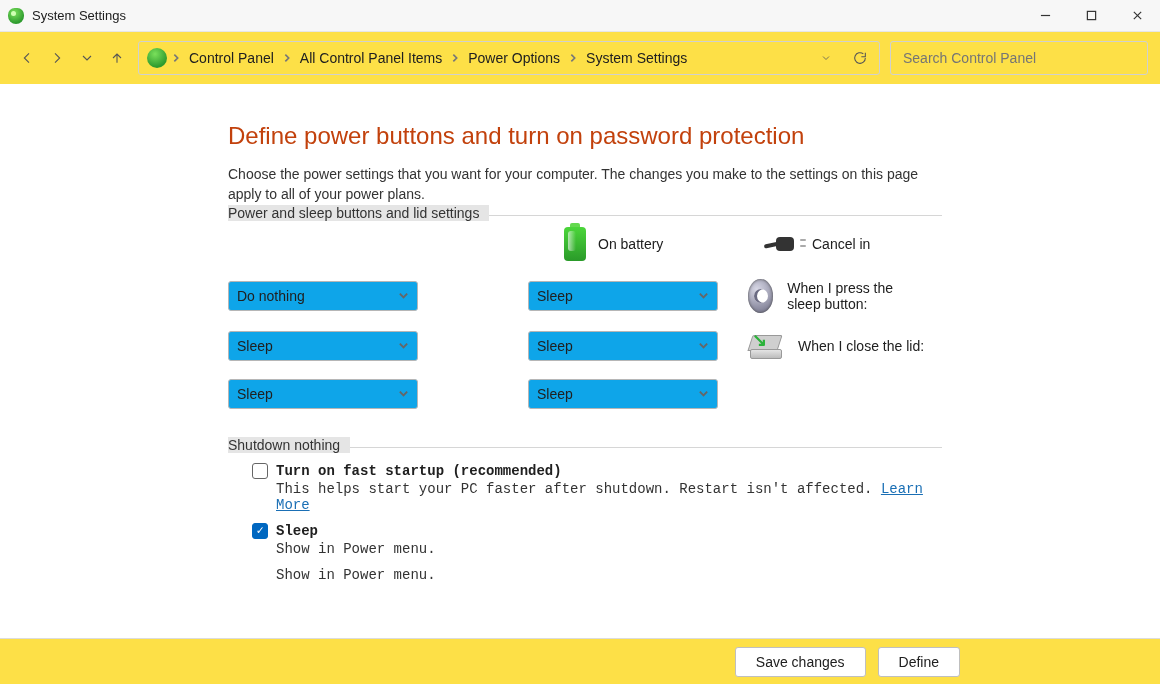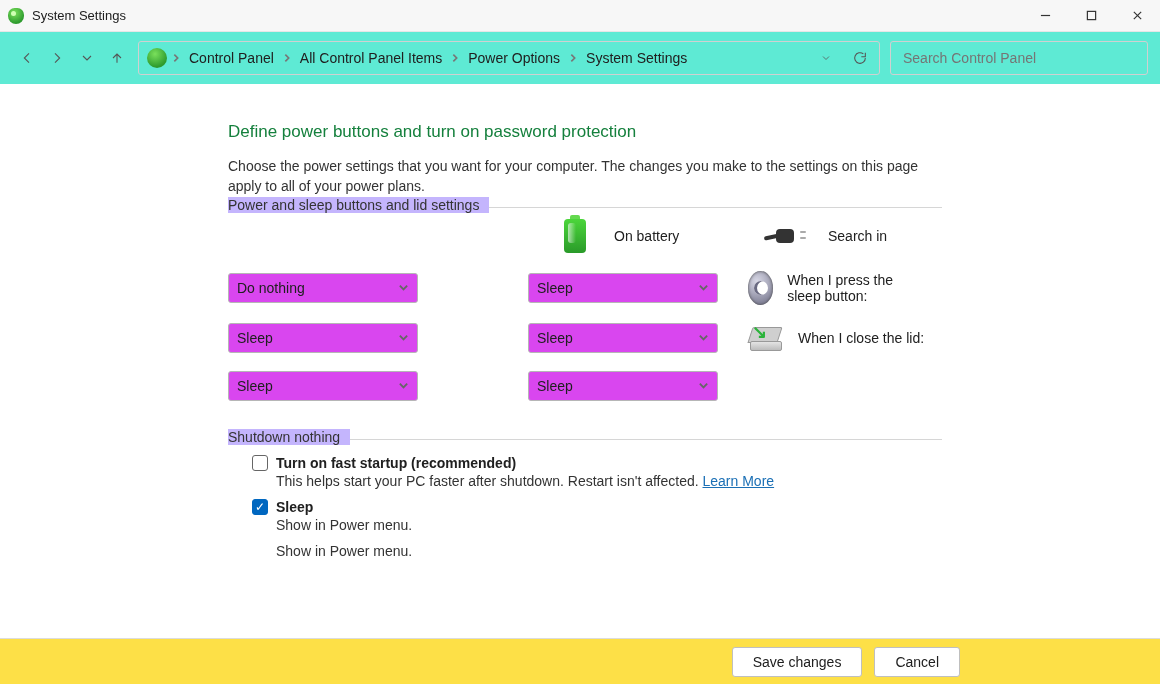--- a/index.html
+++ b/index.html
@@ -39,21 +39,21 @@
     width:46px; height:32px; display:flex; align-items:center; justify-content:center;
     font-size: 14px; color:#333;
   }
   .titlebar-buttons svg { width:11px; height:11px; }
 
   .toolbar {
     height: 52px;
     display: flex;
     align-items: center;
     padding: 0 12px;
-    background: #5eead4;
+    background: #fde047;
   }
   .nav-btn {
     width: 30px; height: 30px;
     display:flex; align-items:center; justify-content:center;
     color:#555;
   }
   .nav-btn svg { width:16px; height:16px; stroke:#555; stroke-width:1.6; fill:none; }
 
   .address {
     flex: 1;
@@ -107,38 +107,38 @@
     overflow:hidden;
     padding: 0;
   }
   .panel {
     width: 714px;
     margin-left: 228px;
     padding-top: 38px;
   }
   h1.page-title {
     margin:0 0 14px 0;
-    font-size: 17px;
+    font-size: 24px;
     font-weight: 400;
-    color: #15803d;
+    color: #c2410c;
   }
   .description {
     font-size: 14px;
     line-height: 1.45;
     color: #333;
     max-width: 700px;
   }
   .groupbox {
     position: relative;
     margin-bottom: 22px;
   }
   .groupbox .legend {
     font-size: 14px;
     color:#333;
-    background:#c4b5fd;
+    background:#e5e5e5;
     padding-right:10px;
     position:relative;
     display:inline-block;
   }
   .groupbox .line {
     position:absolute;
     top: 10px;
     left: 0; right:0;
     height:1px;
     background:#d6d6d6;
@@ -147,21 +147,21 @@
 
   .cols {
     display:grid;
     grid-template-columns: 300px 200px 200px;
     row-gap: 18px;
     align-items:center;
     margin-top: 6px;
   }
   .col-header {
     display:flex; align-items:center; justify-content:flex-start;
-    gap:28px;
+    gap:12px;
     font-size:14px;
     padding-left: 36px;
   }
   .battery-icon{
     width:22px;height:34px;
     background: linear-gradient(#4bd63a,#2a9a29);
     border-radius:4px;
     position:relative;
   }
   .battery-icon::before{
@@ -233,25 +233,25 @@
     color:#2bb33a; font-size:18px; font-weight:bold;
   }
 
   .select {
     height:30px; width:190px;
     border:1px solid #b6b6b6;
     border-radius:3px;
     display:flex; align-items:center; justify-content:space-between;
     padding: 0 8px;
     font-size:14px;
-    background:#d946ef;
+    background:#0ea5e9;
   }
   .select svg{ width:11px;height:11px; stroke:#666; stroke-width:2; fill:none;}
 
-  .shutdown-list{ margin-top:10px; padding-left:24px; }
+  .shutdown-list{ margin-top:10px; padding-left:24px;font-family:Liberation Mono, monospace; }
   .sd-item{ margin-bottom:10px; }
   .sd-head{ display:flex; align-items:center; gap:8px; }
   .cb{
     width:16px;height:16px;border:1.5px solid #666;border-radius:3px;
     display:flex;align-items:center;justify-content:center;
     flex-shrink:0;
   }
   .cb.checked{ background:#0067c0; border-color:#0067c0;}
   .cb.checked::after{ content:"✓"; color:#fff; font-size:12px; line-height:1;}
   .sd-title{ font-weight:700; font-size:14px;}
@@ -382,21 +382,21 @@
           <div class="battery-icon"></div>
           <span>On battery</span>
         </div>
         <div class="col-header">
           <div class="plug-icon">
             <div class="cord"></div>
               <div class="head"></div>
               <div class="pin p1"></div>
               <div class="pin p2"></div>
           </div>
-          <span>Search in</span>
+          <span>Cancel in</span>
         </div>
 
         <div class="select">
           <span>Do nothing</span>
           <svg viewBox="0 0 12 12">
               <path d="M2 4l4 4 4-4"></path>
             </svg>
         </div>
         <div class="select">
           <span>Sleep</span>
@@ -471,14 +471,14 @@
         <div class="sd-item">
           <div class="sd-sub">Show in Power menu.</div>
         </div>
       </div>
     </div>
   </div>
 </div>
 
 <div class="footer">
   <div class="btn">Save changes</div>
-  <div class="btn">Cancel</div>
+  <div class="btn">Define</div>
 </div>
 
 </body></html>

